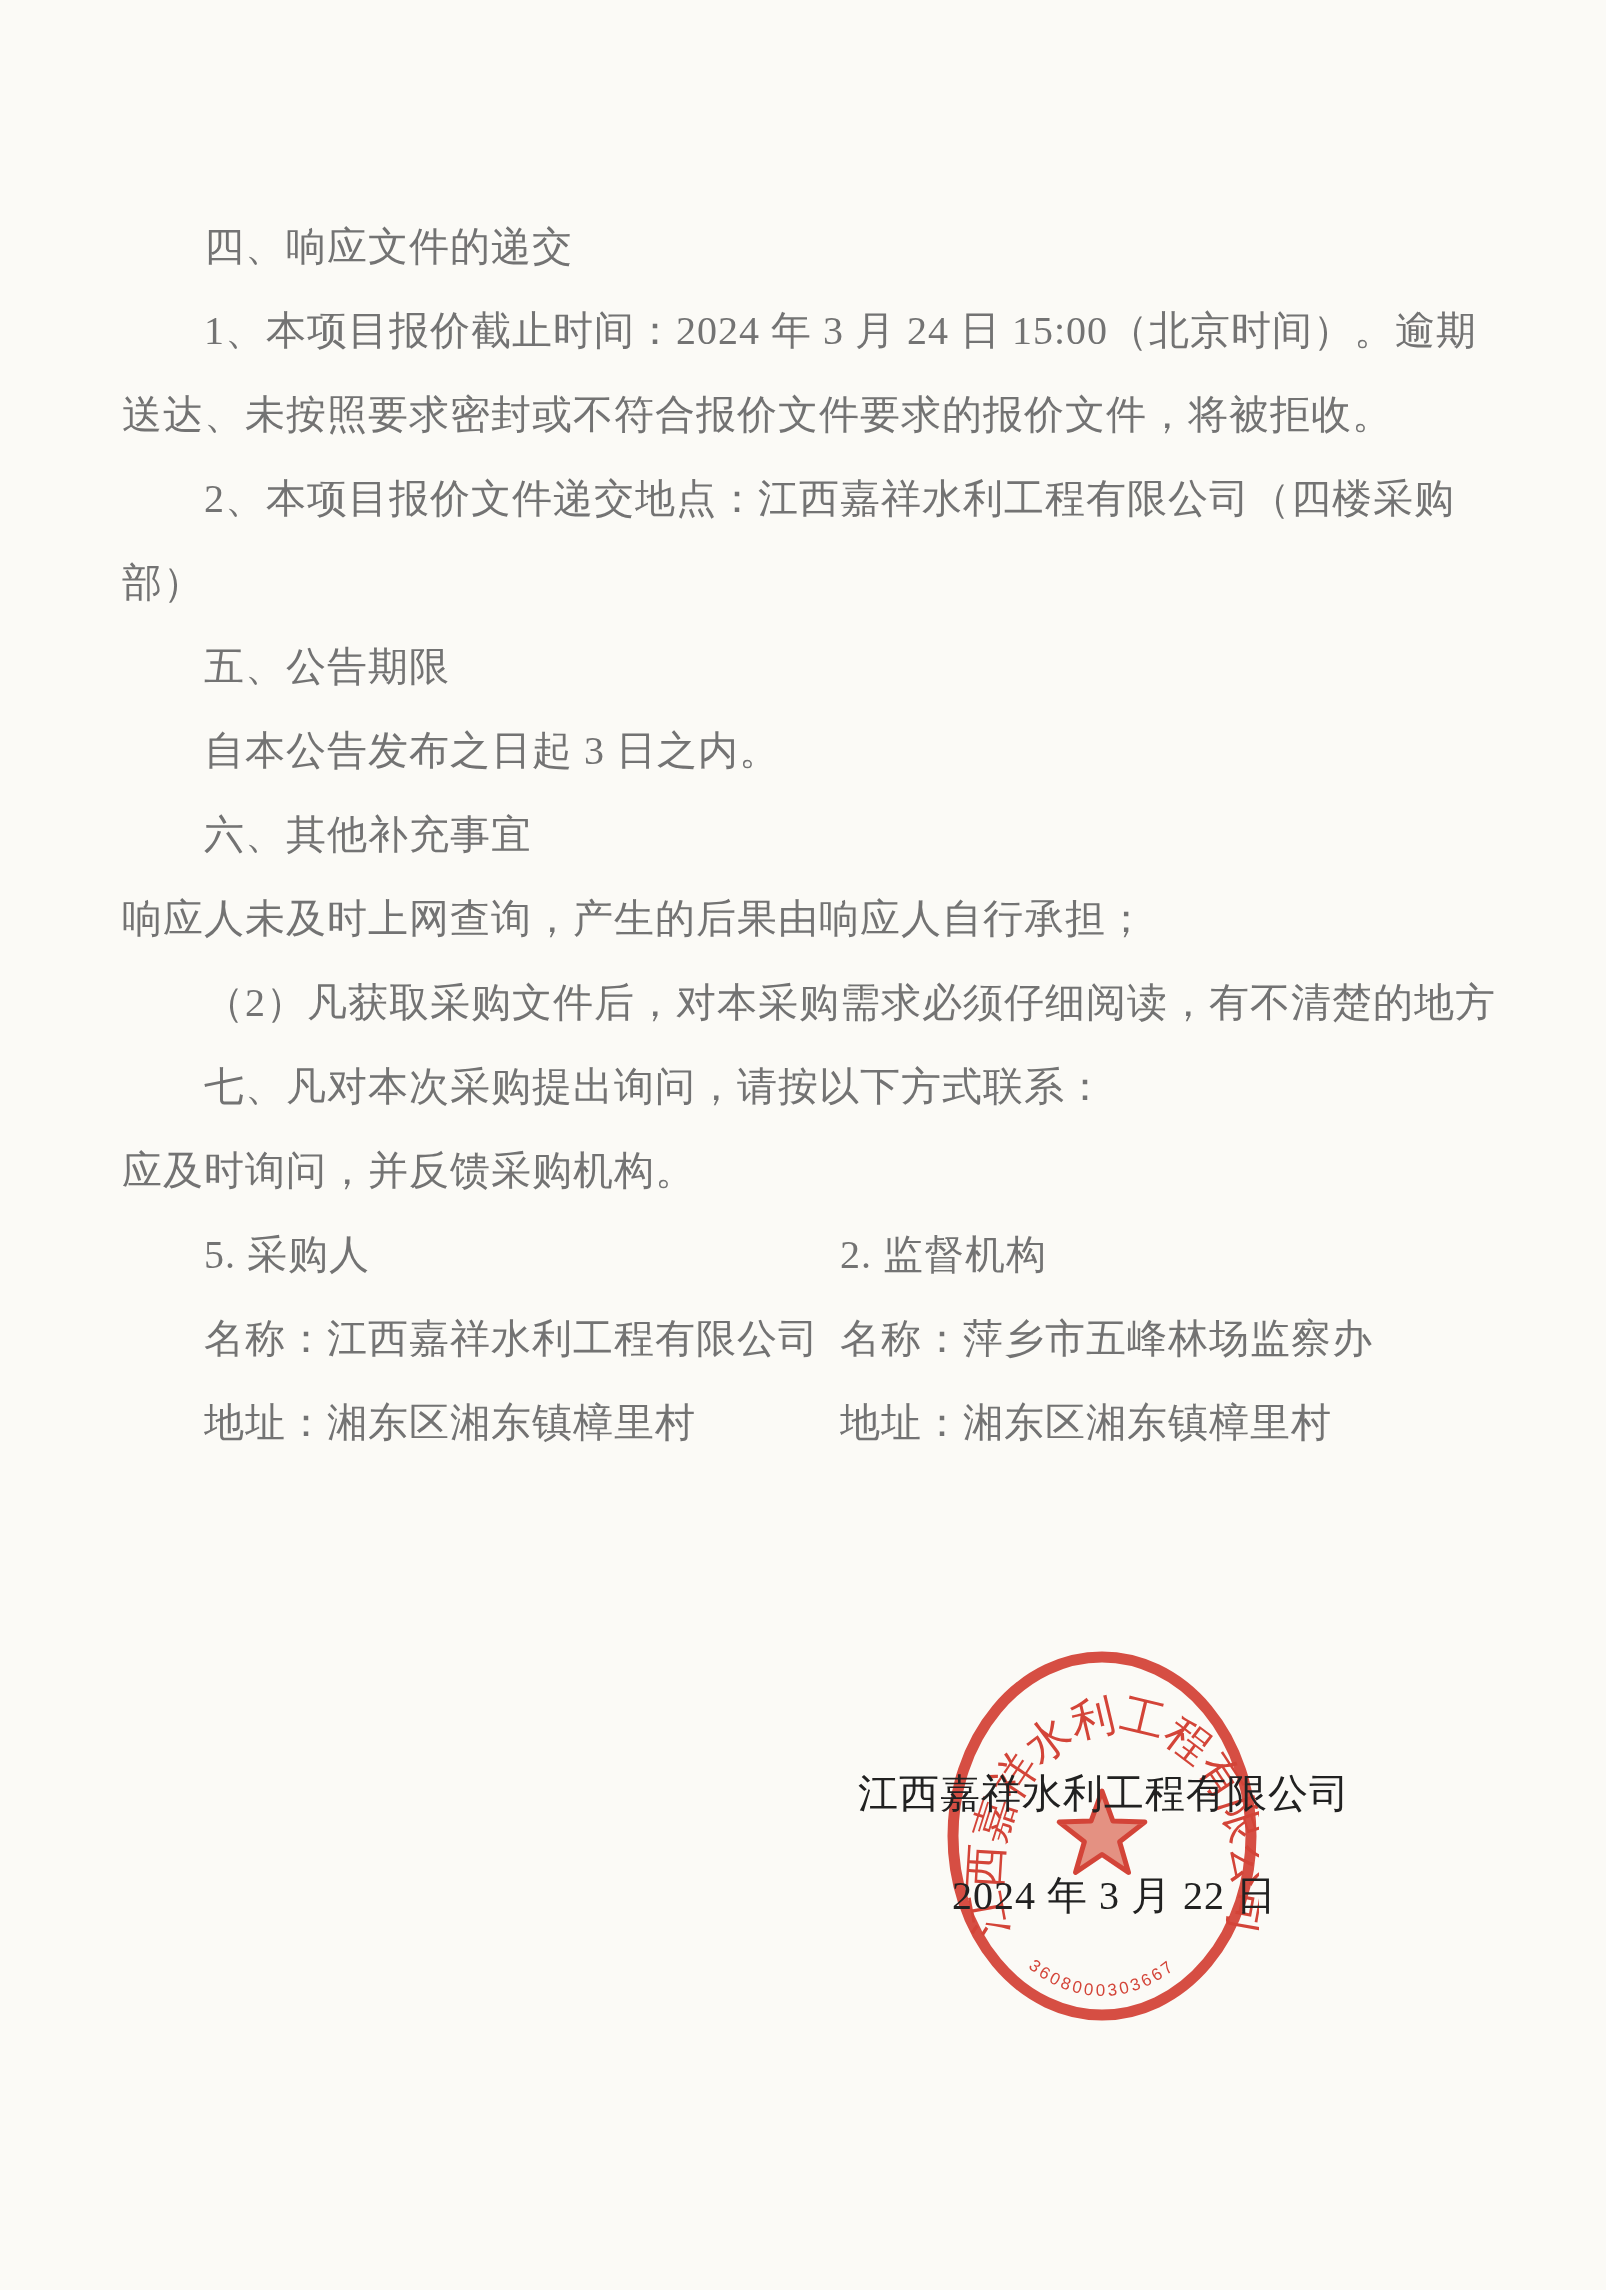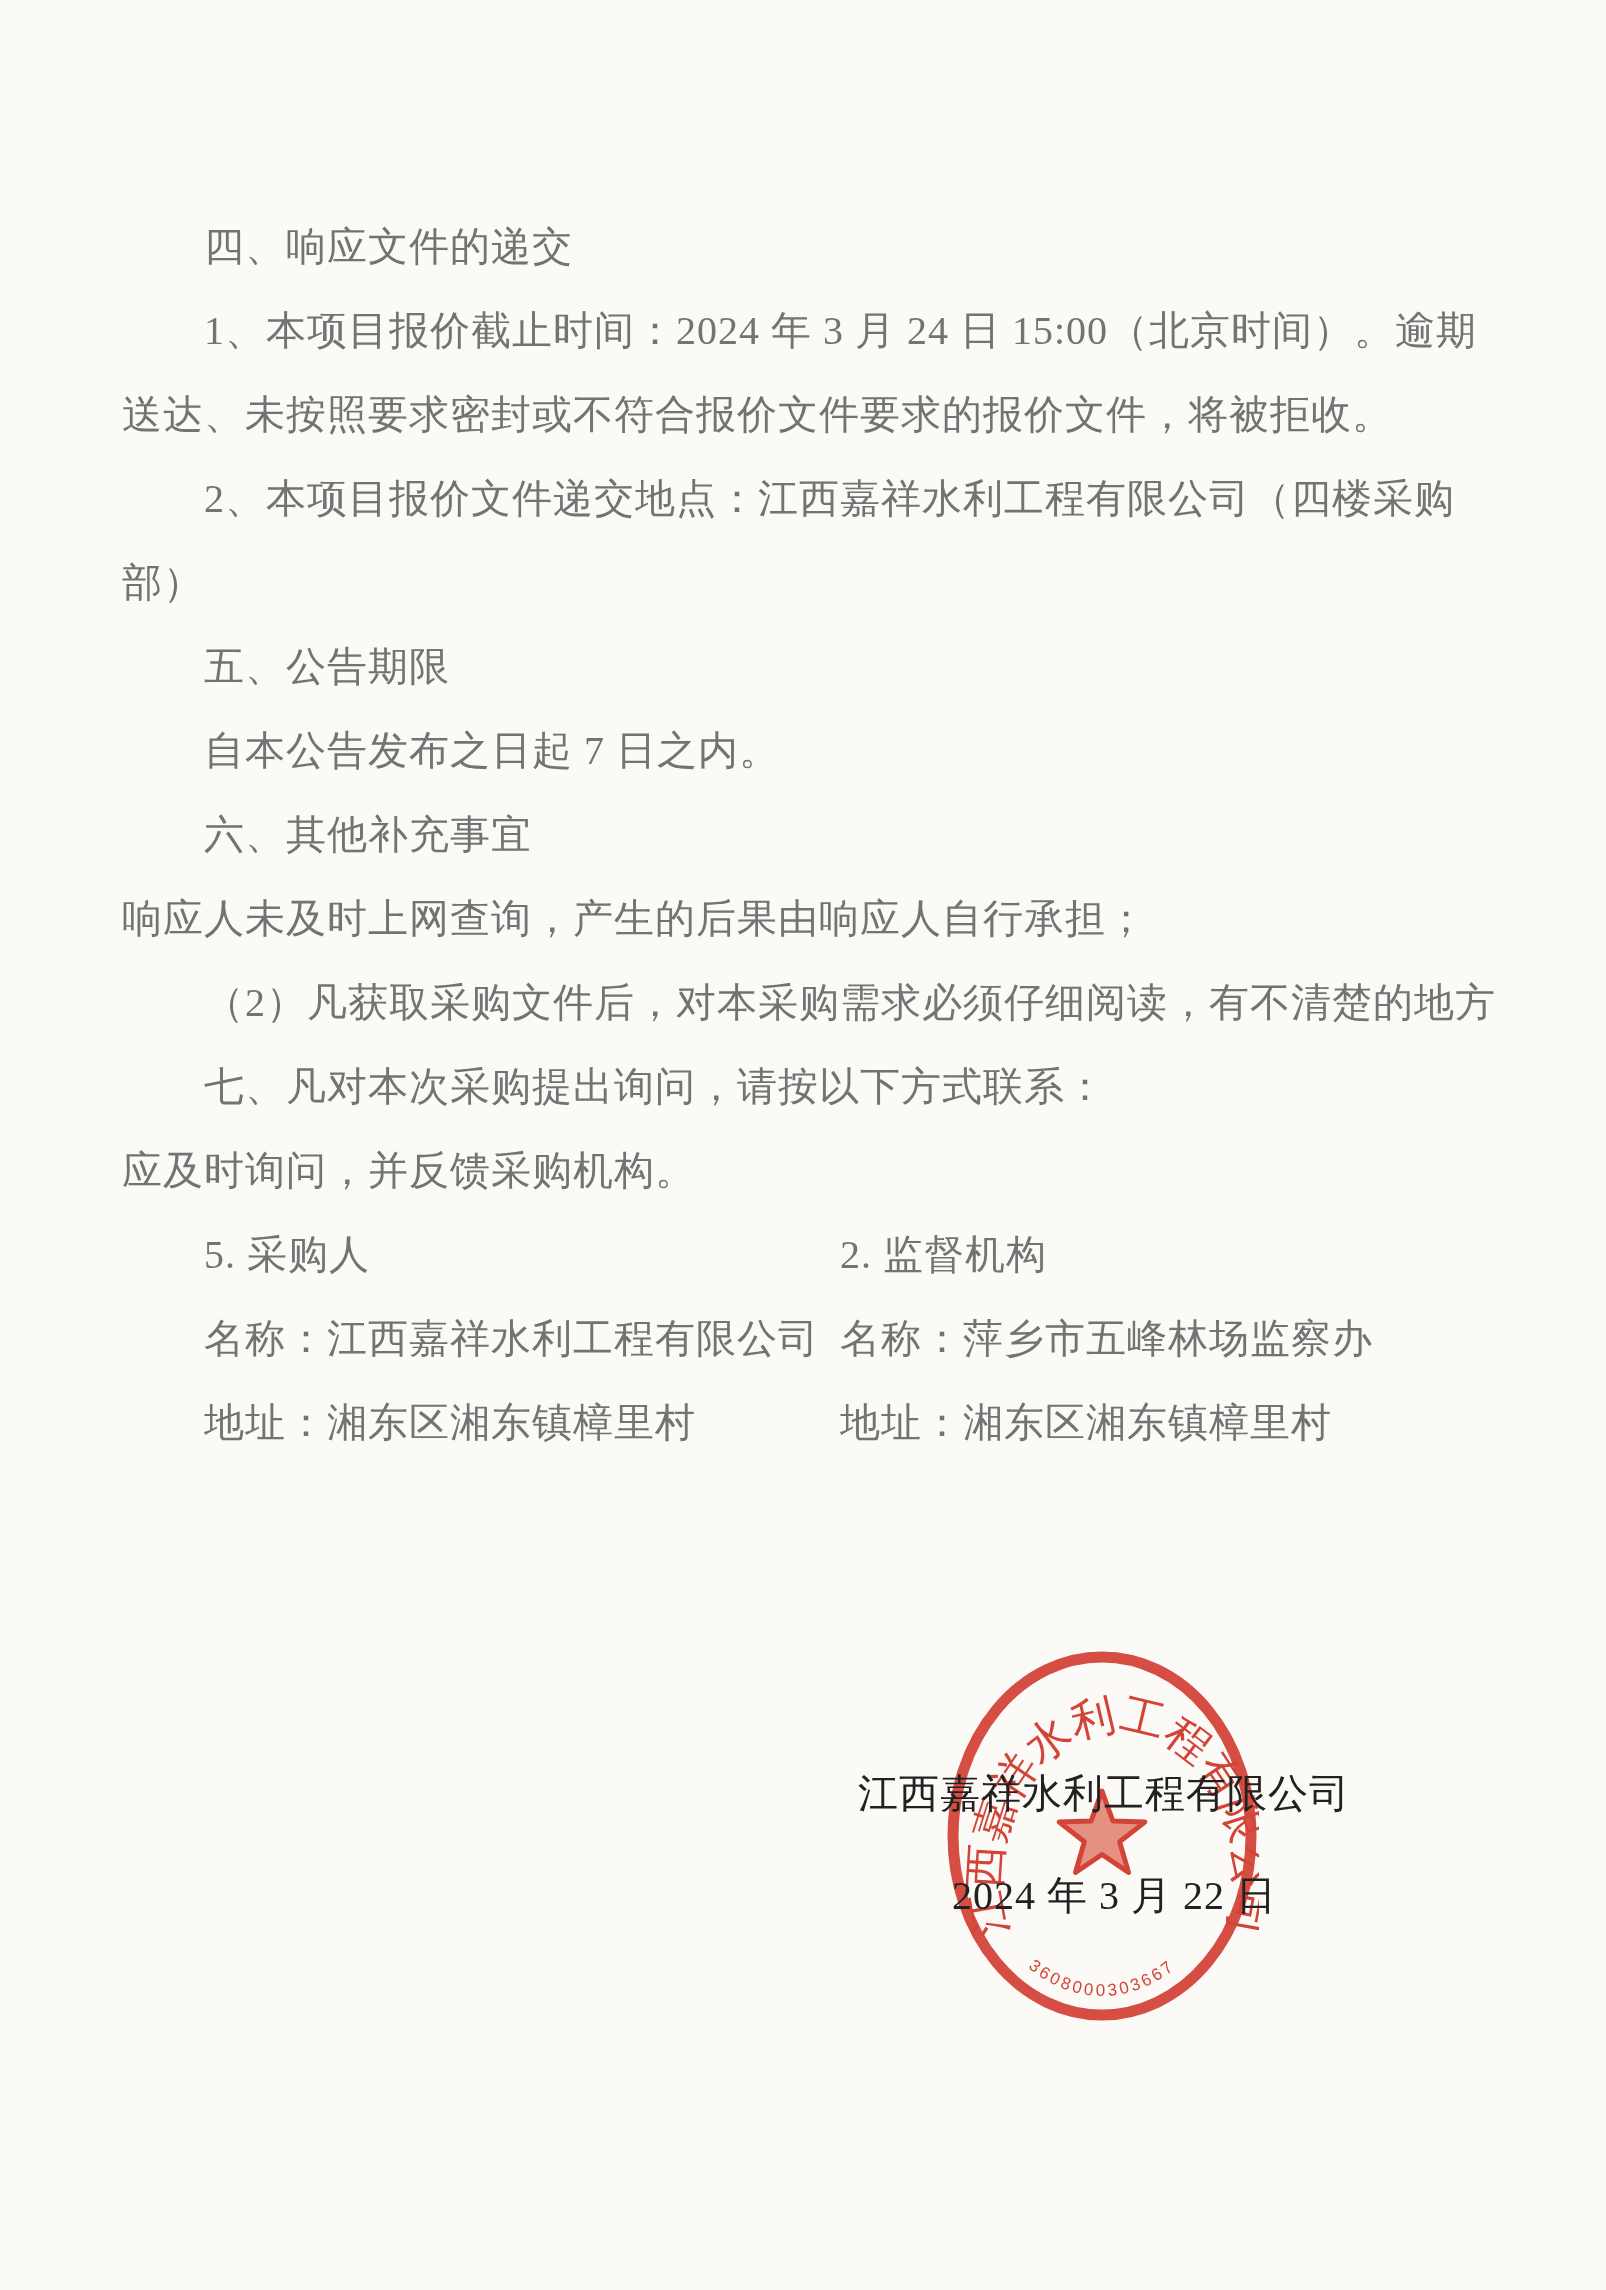--- a/index.html
+++ b/index.html
@@ -41,21 +41,21 @@
 
 <div class="page">
 
   <div class="doc-body" id="bodyLines">
       <div class="line indent">四、响应文件的递交</div>
       <div class="line indent">1、本项目报价截止时间：2024 年 3 月 24 日 15:00（北京时间）。逾期</div>
       <div class="line">送达、未按照要求密封或不符合报价文件要求的报价文件，将被拒收。</div>
       <div class="line indent">2、本项目报价文件递交地点：江西嘉祥水利工程有限公司（四楼采购</div>
       <div class="line">部）</div>
       <div class="line indent">五、公告期限</div>
-      <div class="line indent">自本公告发布之日起 7 日之内。</div>
+      <div class="line indent">自本公告发布之日起 3 日之内。</div>
       <div class="line indent">六、其他补充事宜</div>
       <div class="line">响应人未及时上网查询，产生的后果由响应人自行承担；</div>
       <div class="line indent">（2）凡获取采购文件后，对本采购需求必须仔细阅读，有不清楚的地方</div>
       <div class="line indent">七、凡对本次采购提出询问，请按以下方式联系：</div>
       <div class="line">应及时询问，并反馈采购机构。</div>
       <div class="line indent"><span>5. 采购人</span><span class="cell-right">2. 监督机构</span></div>
       <div class="line indent"><span>名称：江西嘉祥水利工程有限公司</span><span class="cell-right">名称：萍乡市五峰林场监察办</span></div>
       <div class="line indent"><span>地址：湘东区湘东镇樟里村</span><span class="cell-right">地址：湘东区湘东镇樟里村</span></div>
     </div>
 

